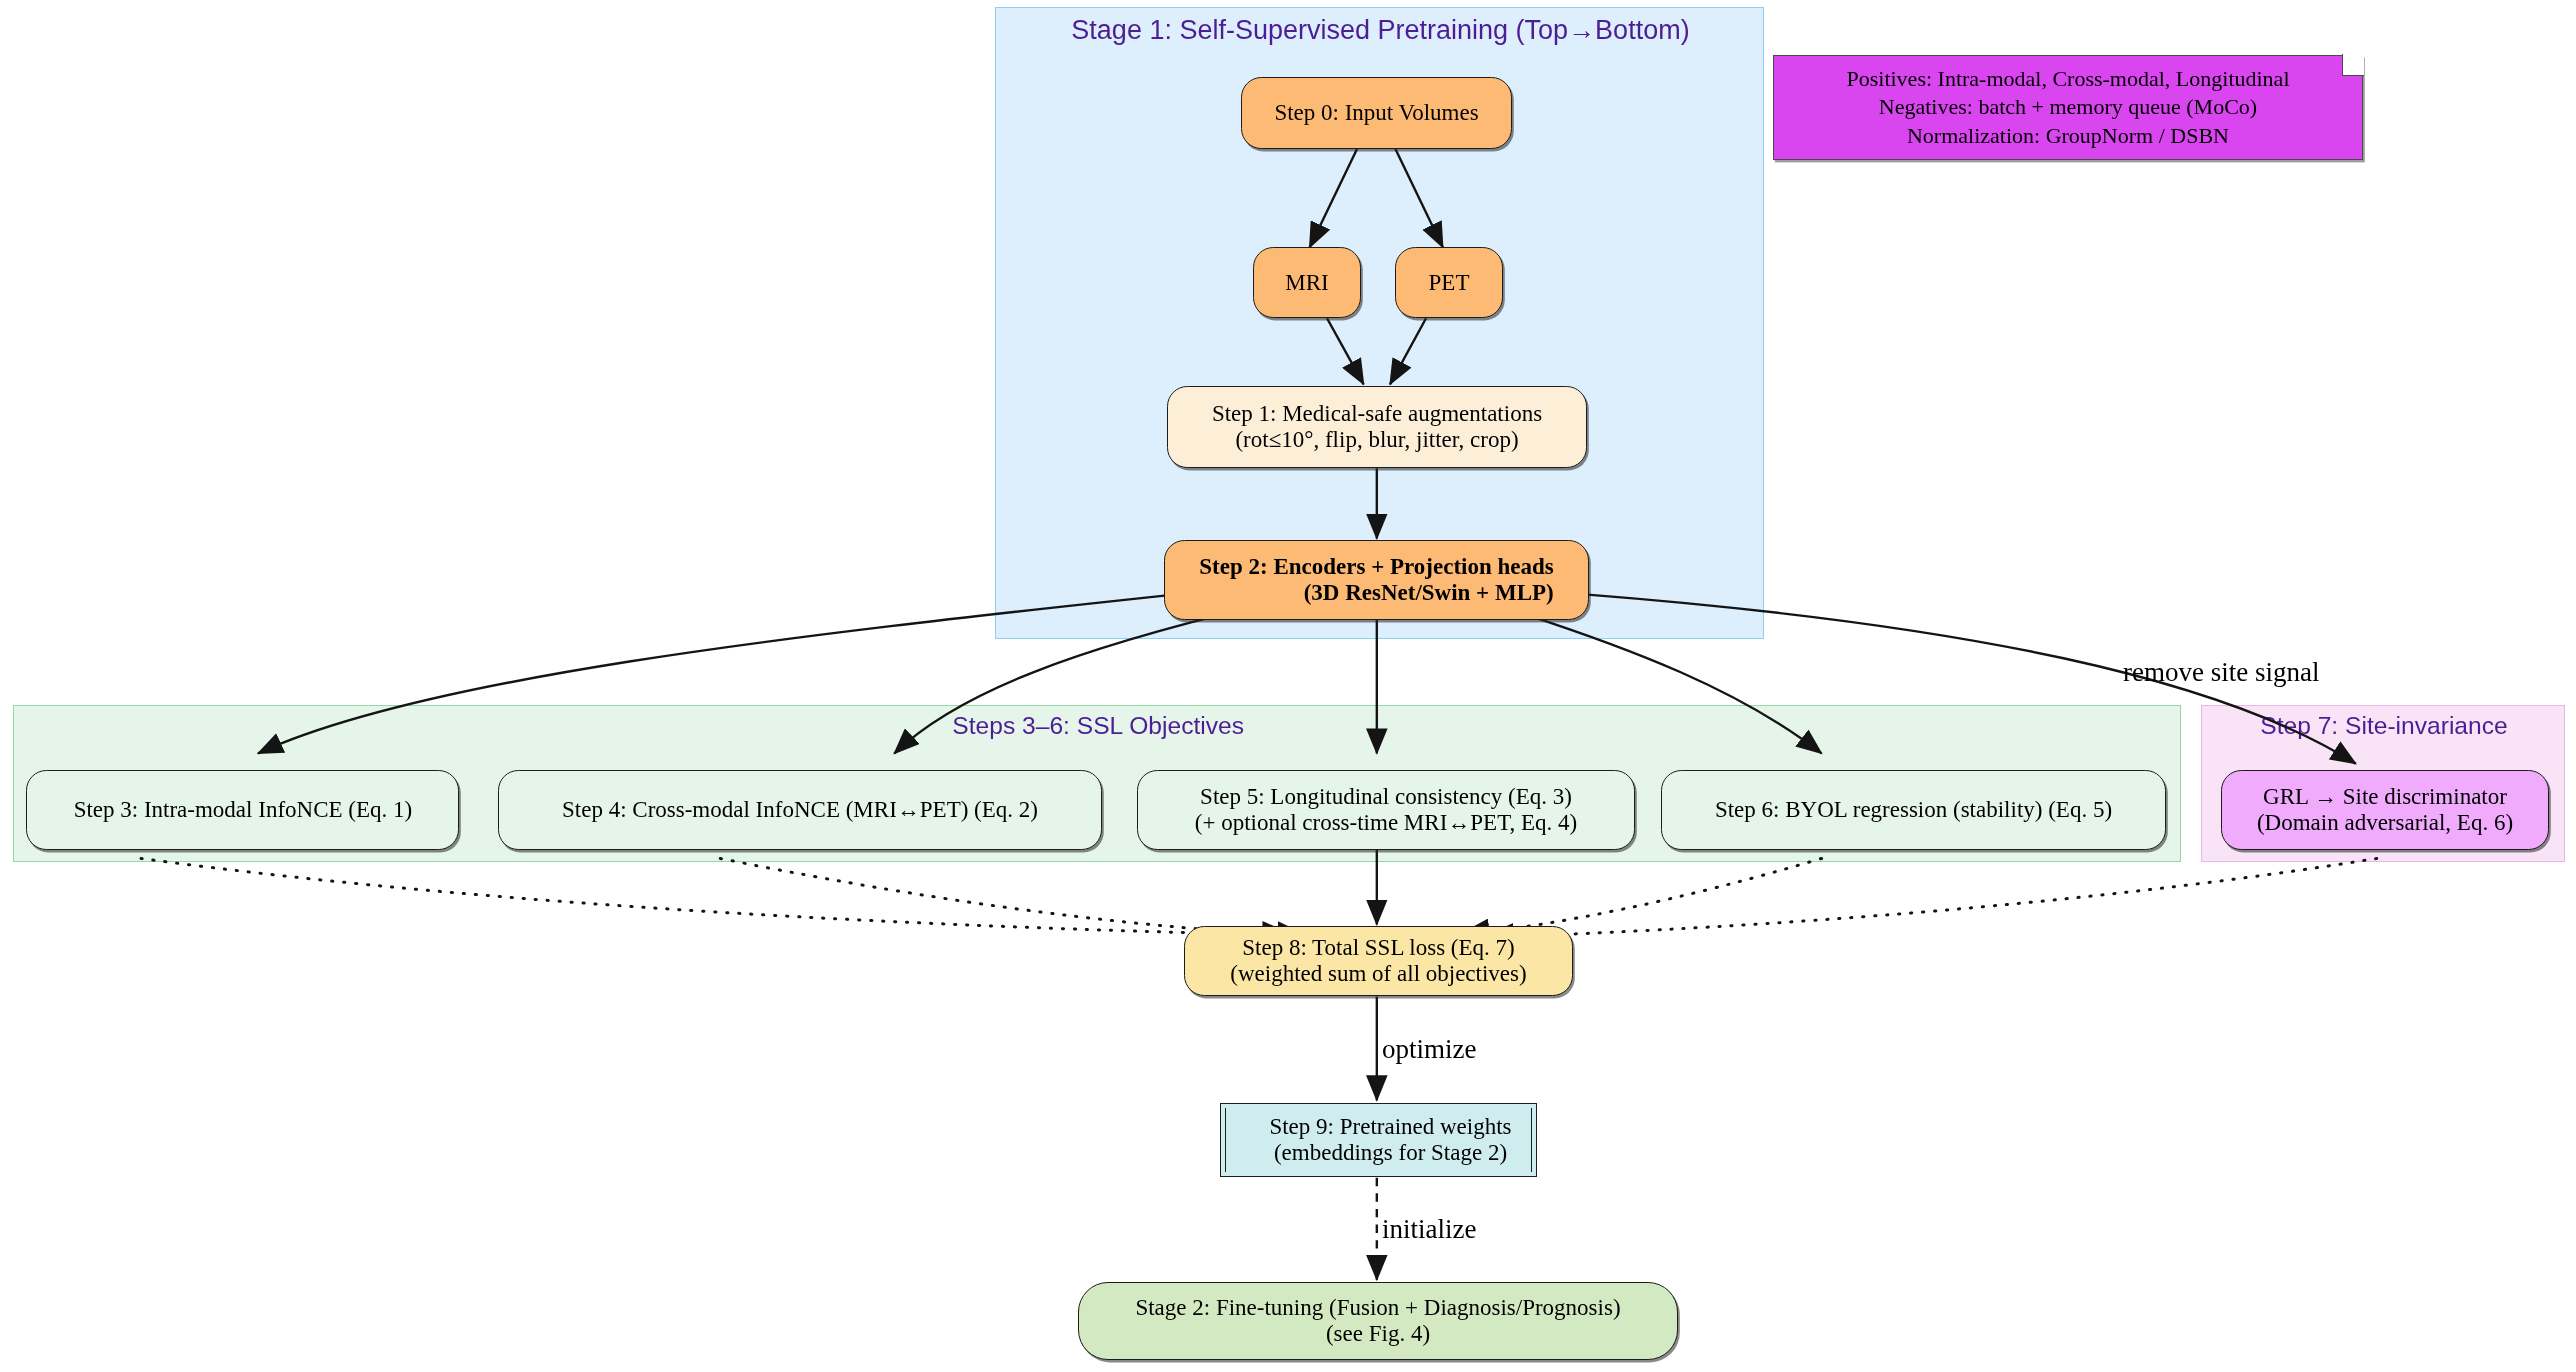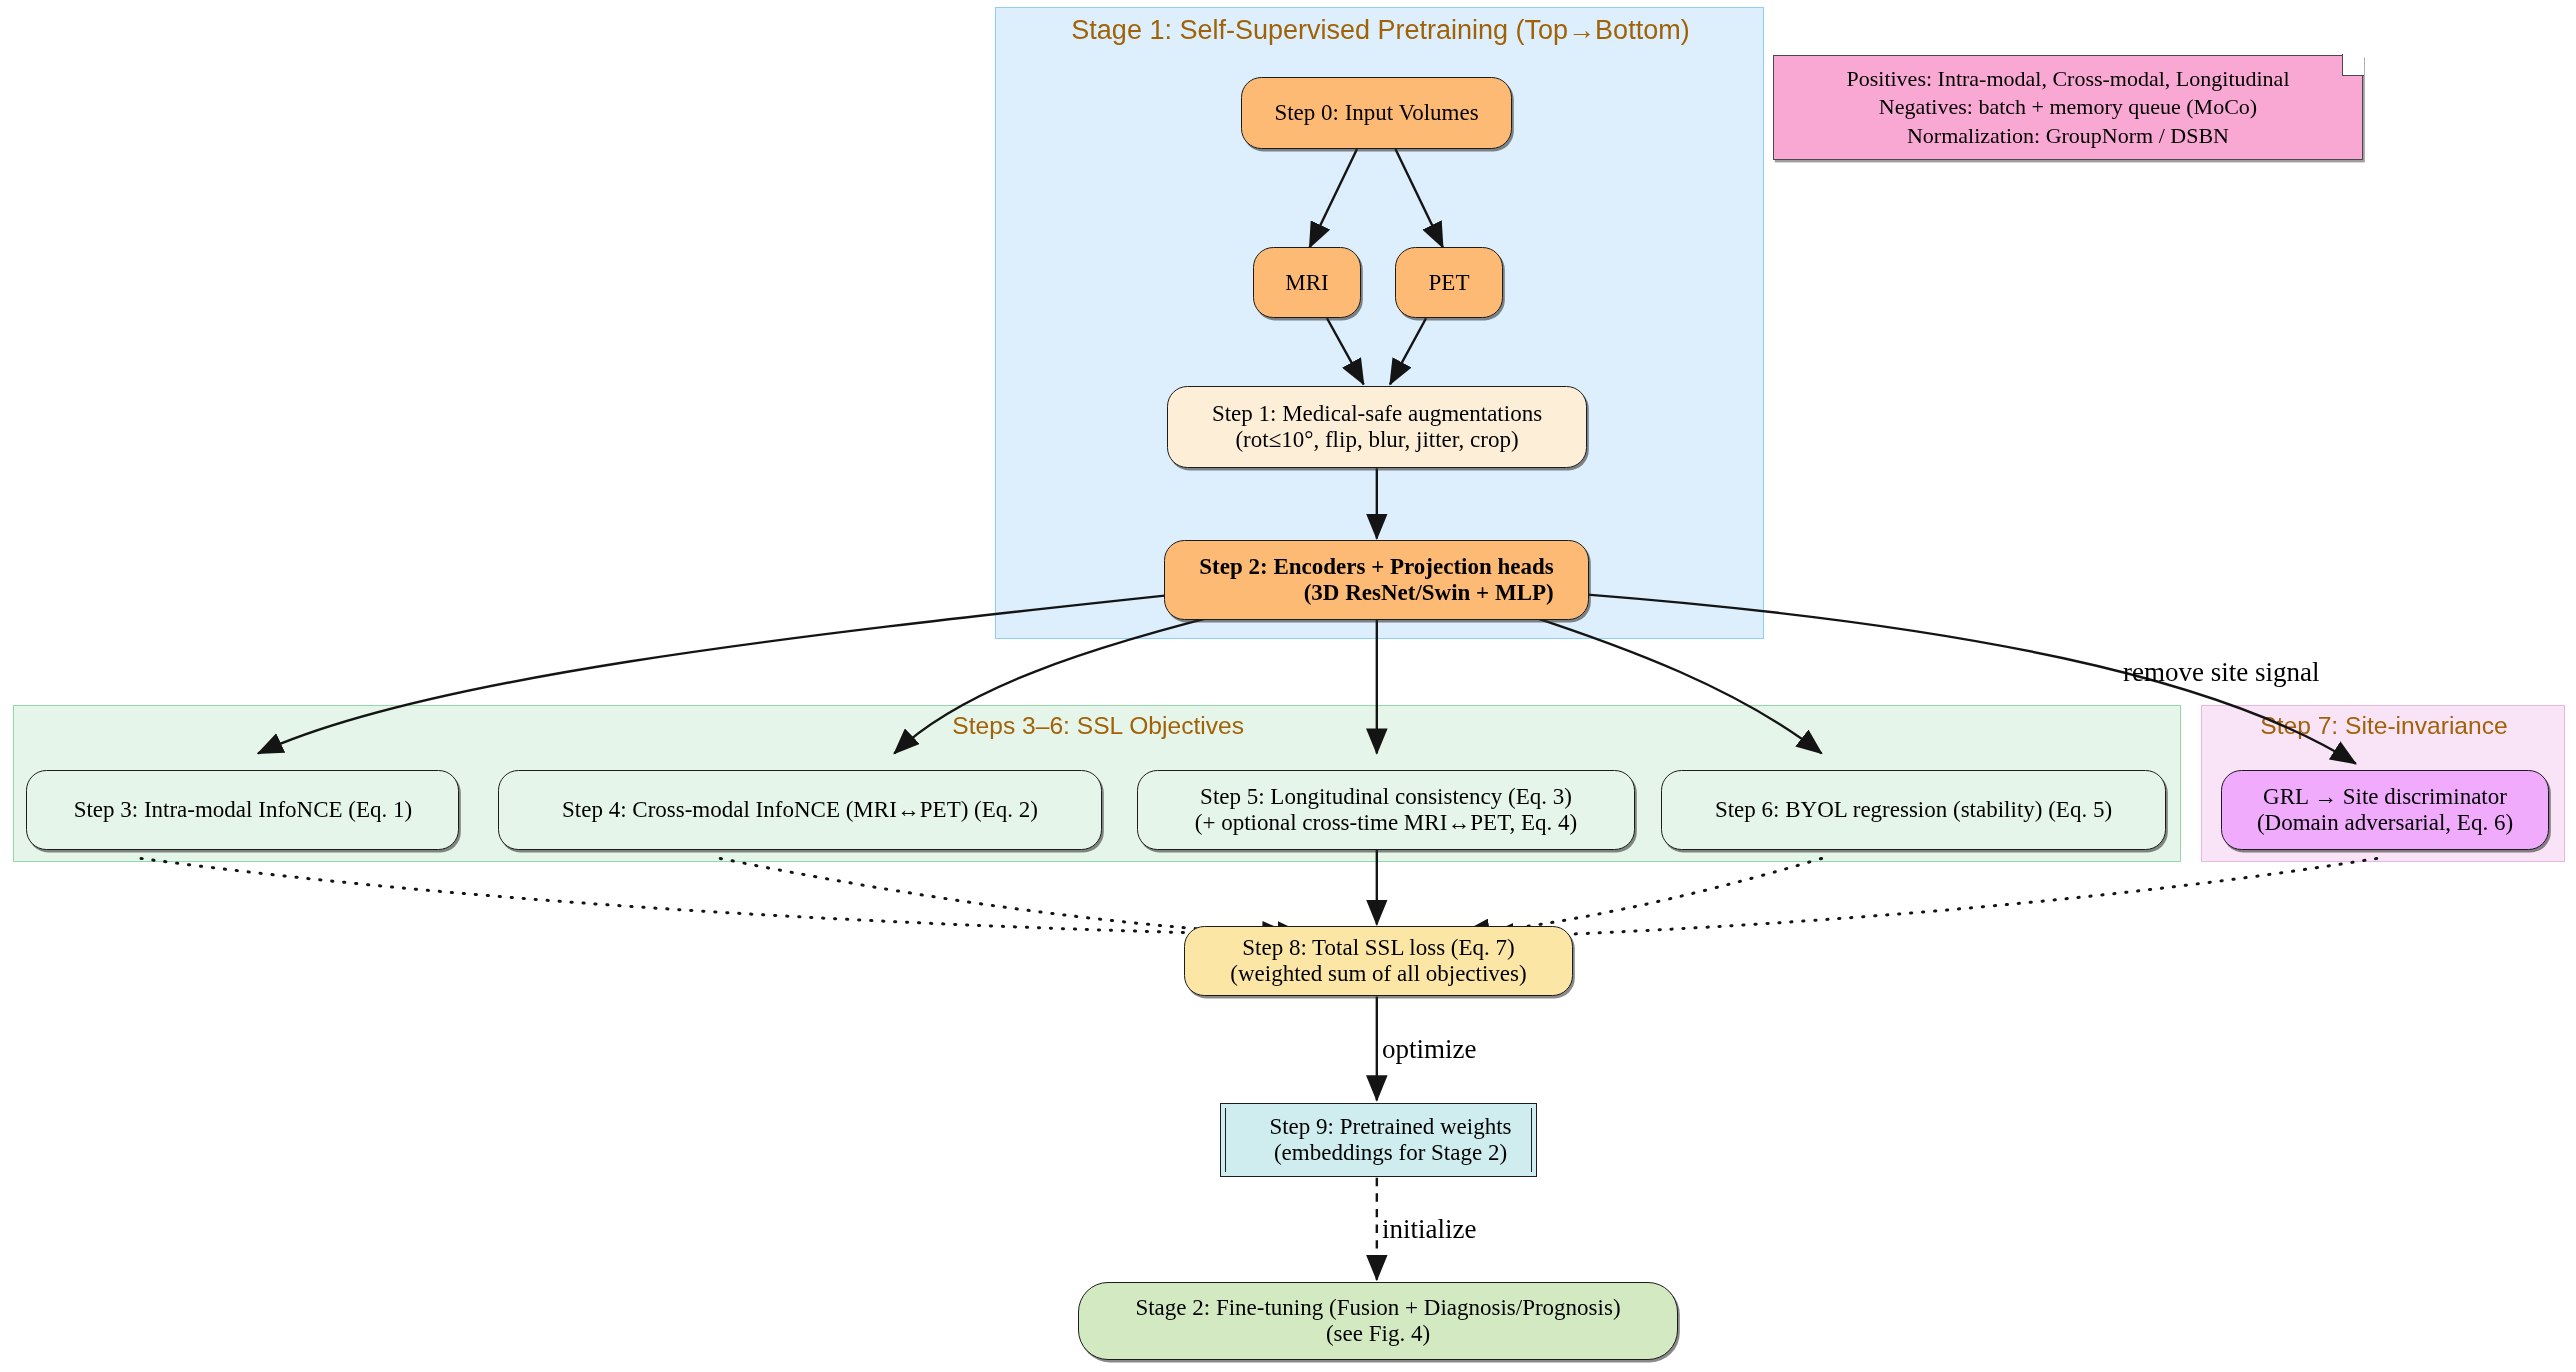--- a/index.html
+++ b/index.html
@@ -4,21 +4,21 @@
 <style>
   html,body{margin:0;padding:0;background:#ffffff;}
   body{width:2576px;height:1373px;position:relative;overflow:hidden;
        font-family:"Liberation Serif","DejaVu Serif",serif;}
   #stage{position:absolute;left:0;top:0;width:2576px;height:1373px;}
   svg.layer{position:absolute;left:0;top:0;width:2576px;height:1373px;pointer-events:none;}
 
   
   .cluster{position:absolute;box-sizing:border-box;}
   .cluster-label{position:absolute;font-family:"Liberation Sans","DejaVu Sans",sans-serif;
-                 color:#a16207;white-space:nowrap;}
+                 color:#4c1d95;white-space:nowrap;}
 
   #cluster-stage1{left:995px;top:7.2px;width:769px;height:632px;
                   background:#ddeffc;border:1.8px solid #8fd0f2;}
   #cluster-stage1 .cluster-label{left:0;top:7.2px;width:769px;text-align:center;font-size:27px;}
 
   #cluster-ssl{left:13.2px;top:705px;width:2168px;height:157px;
                background:#e6f5e9;border:1.8px solid #93d8a8;}
   #cluster-ssl .cluster-label{left:0;top:6px;width:2168px;text-align:center;font-size:24.6px;}
 
   #cluster-site{left:2201px;top:705px;width:364px;height:157px;
@@ -44,21 +44,21 @@
   
   .box3d{border-radius:0;box-shadow:none;padding-left:24px;}
   .box3d .b3d-face{position:absolute;left:0;top:0;right:0;bottom:0;
       border:1.8px solid #1c1c1c;background:#cfecee;}
   .box3d .b3d-inner{position:absolute;left:4.8px;top:4.8px;right:4.8px;bottom:4.8px;
       border-left:1.8px solid #1c1c1c;border-right:1.8px solid #1c1c1c;}
   .box3d .lbl{position:relative;z-index:3;}
 
   
   #note{position:absolute;left:1773px;top:55px;width:588px;height:103px;
-        background:#f9a8d4;border:1.8px solid #4a4a4a;color:#000;
+        background:#d946ef;border:1.8px solid #4a4a4a;color:#000;
         display:flex;align-items:center;justify-content:center;text-align:center;
         font-family:"Liberation Serif","DejaVu Serif",serif;font-size:22px;line-height:1.3;
         box-shadow:1.8px 2.4px 0 rgba(40,40,40,.45);}
   #note .fold{position:absolute;right:-1.8px;top:-1.8px;width:20.4px;height:20.4px;
         background:#ffffff;border-left:1.8px solid #4a4a4a;border-bottom:1.8px solid #4a4a4a;}
 
   
   .edge-label{position:absolute;font-family:"Liberation Serif","DejaVu Serif",serif;
               font-size:27px;color:#000;white-space:nowrap;background:transparent;}
 </style>

